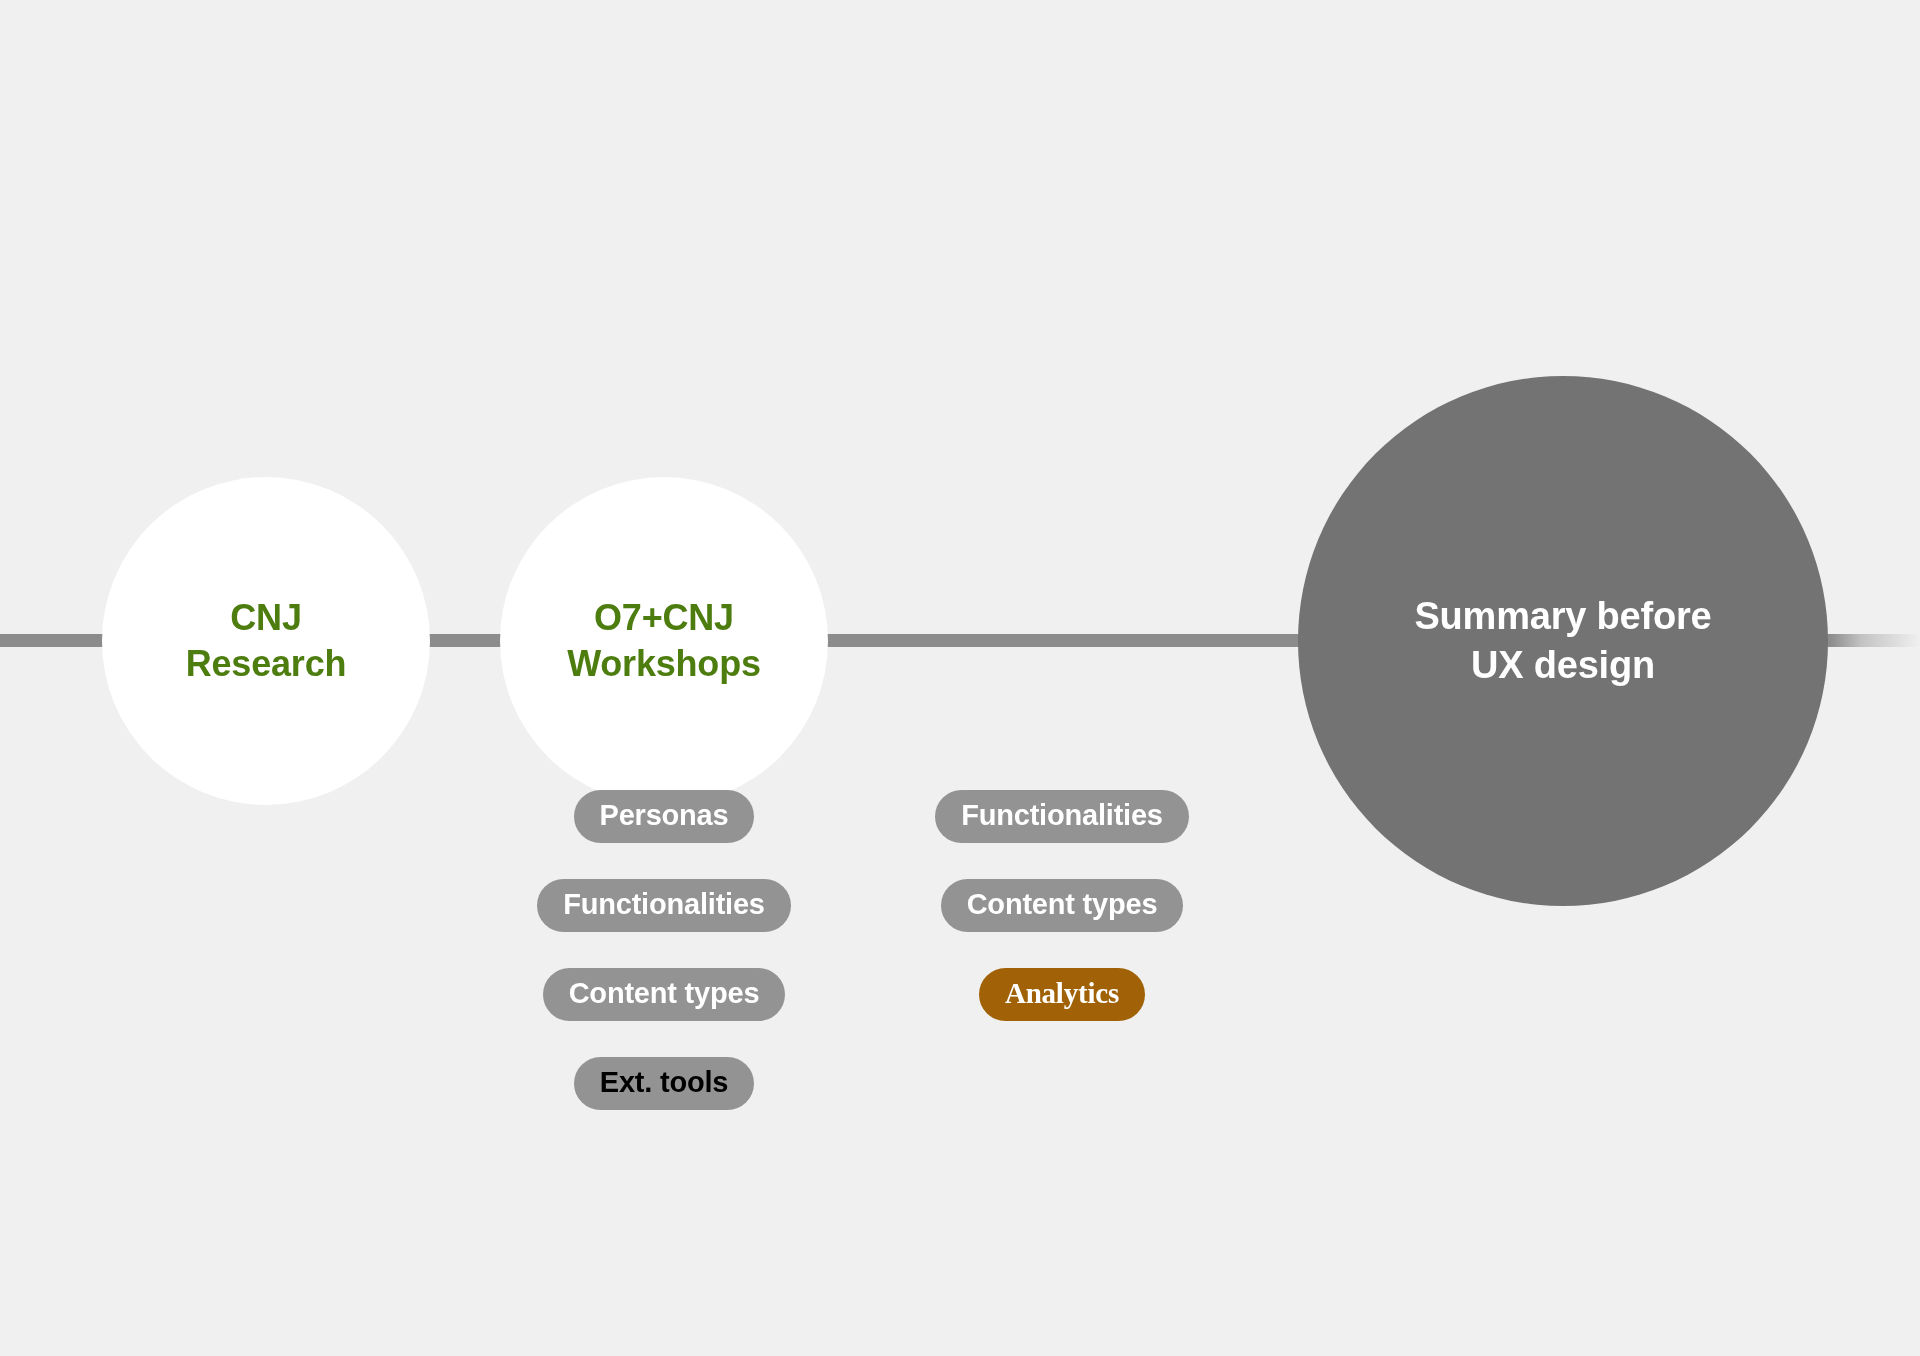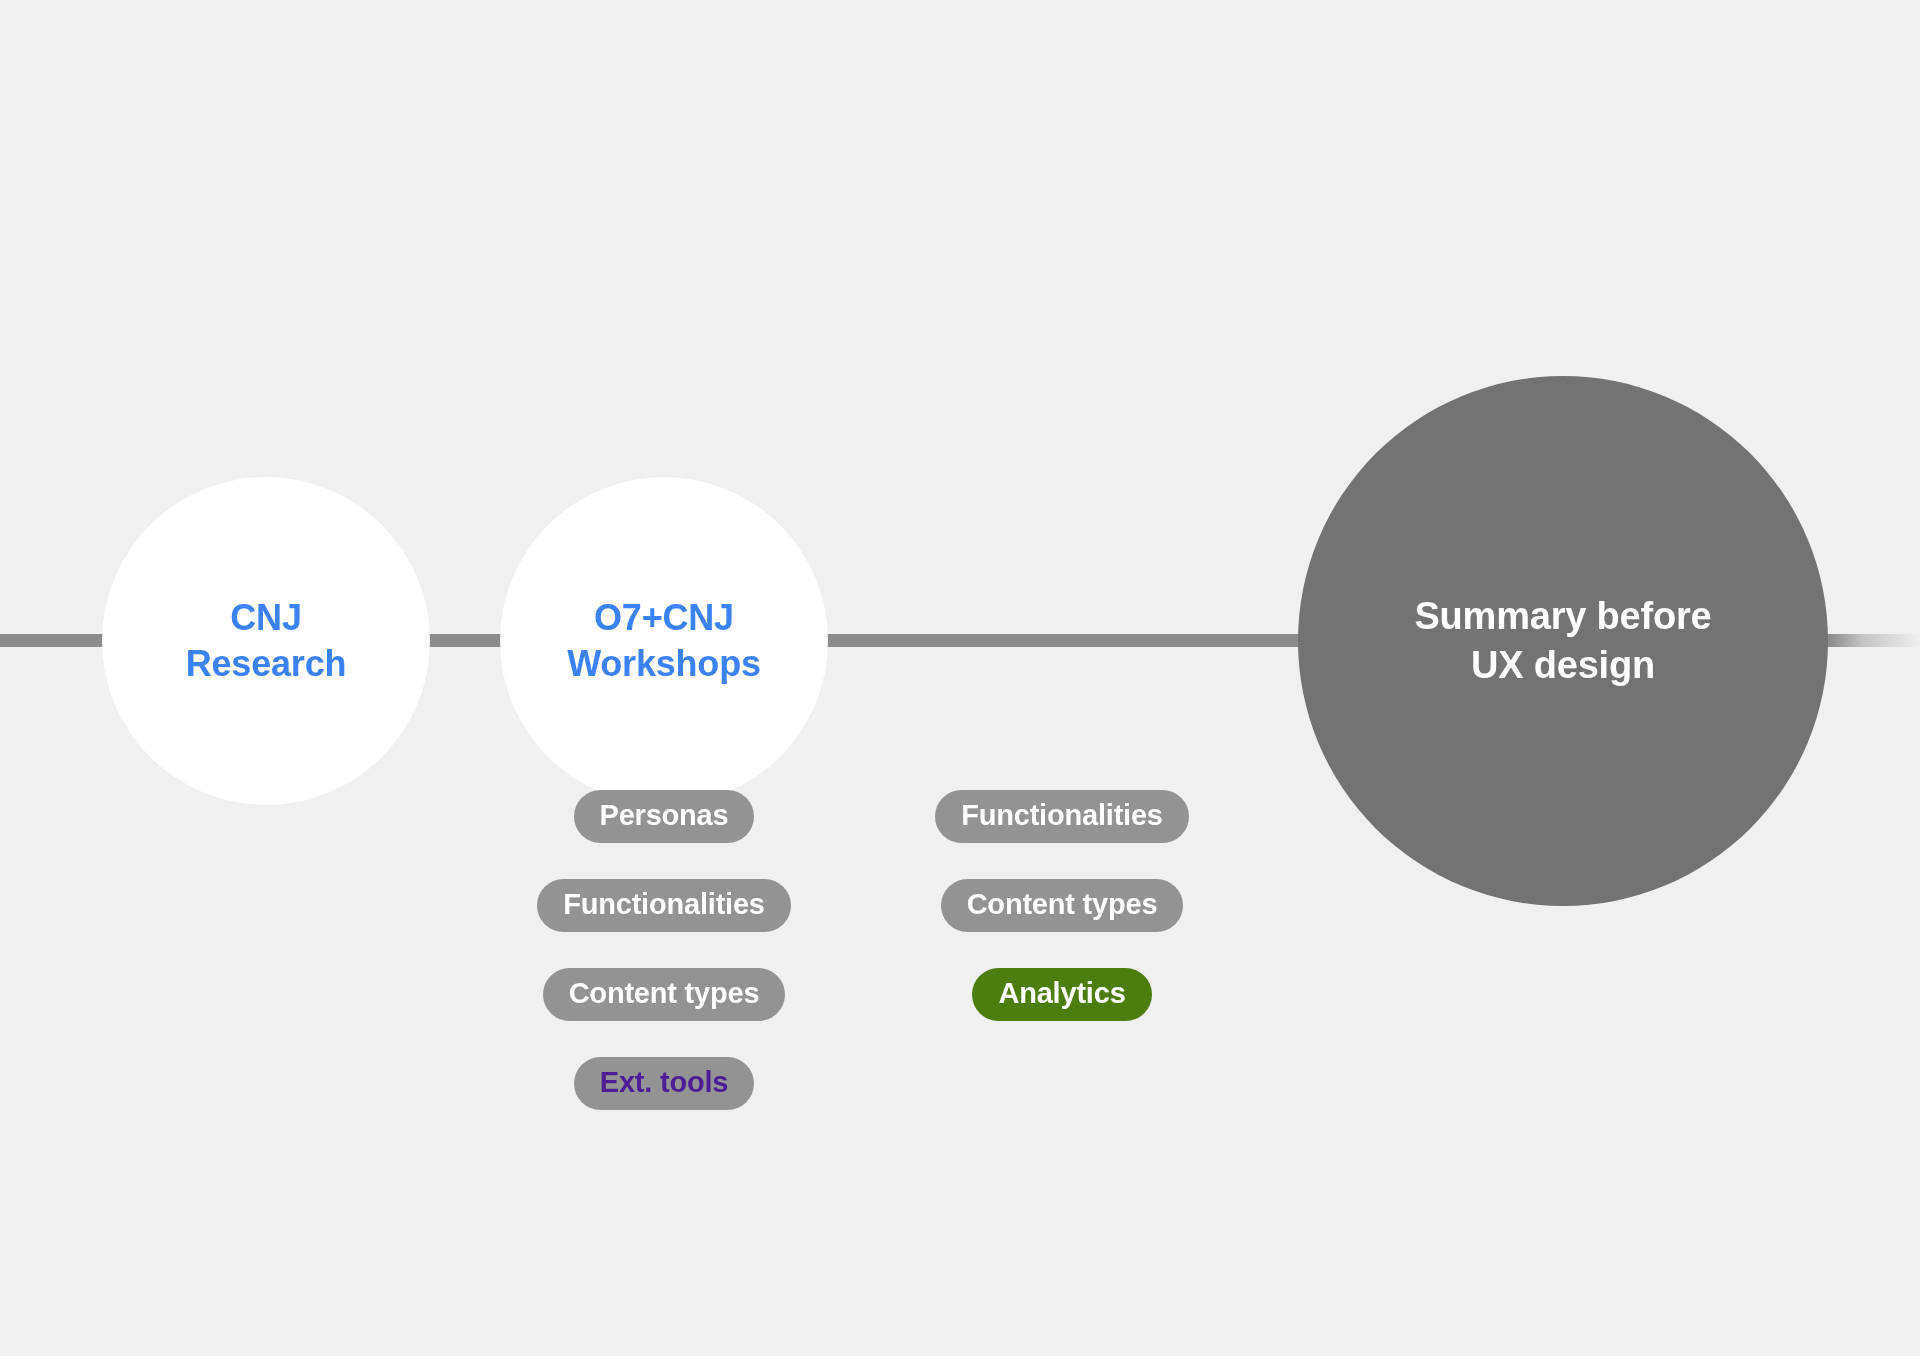--- a/index.html
+++ b/index.html
@@ -54,21 +54,21 @@
     font-weight: bold;
     line-height: 1.28;
     letter-spacing: -0.2px;
     white-space: pre-line;
   }
 
   .node-white {
     background: #ffffff;
   }
   .node-white .node-label {
-    color: #3b82f6;
+    color: #4d7c0f;
   }
   .node-accent .node-label {
     color: #ffffff;
   }
 
   
   #node-1 {
     left: 102px;
     top: 477px;
     width: 328px;
@@ -158,22 +158,22 @@
 
   <div id="node-4" class="node node-accent" style="background: #737373;">
     <div class="node-label" style="color: rgb(255, 255, 255);">Summary before
 UX design</div>
   </div>
 
   <div id="pills-workshops" class="pill-stack">
       <div class="pill" style="background: rgb(147, 147, 147); color: rgb(255, 255, 255);">Personas</div>
       <div class="pill" style="background: rgb(147, 147, 147); color: rgb(255, 255, 255);">Functionalities</div>
       <div class="pill" style="background: rgb(147, 147, 147); color: rgb(255, 255, 255);">Content types</div>
-      <div class="pill" style="background: rgb(147, 147, 147); color: #4c1d95;">Ext. tools</div>
+      <div class="pill" style="background: rgb(147, 147, 147); color: #000000;">Ext. tools</div>
     </div>
 
   <div id="pills-existing" class="pill-stack">
       <div class="pill" style="background: rgb(147, 147, 147); color: rgb(255, 255, 255);">Functionalities</div>
       <div class="pill" style="background: rgb(147, 147, 147); color: rgb(255, 255, 255);">Content types</div>
-      <div class="pill" style="background: #4d7c0f; color: rgb(255, 255, 255);">Analytics</div>
+      <div class="pill" style="background: #a16207; color: rgb(255, 255, 255); font-family: Liberation Serif, serif;">Analytics</div>
     </div>
 
 </div>
 
 </body></html>

